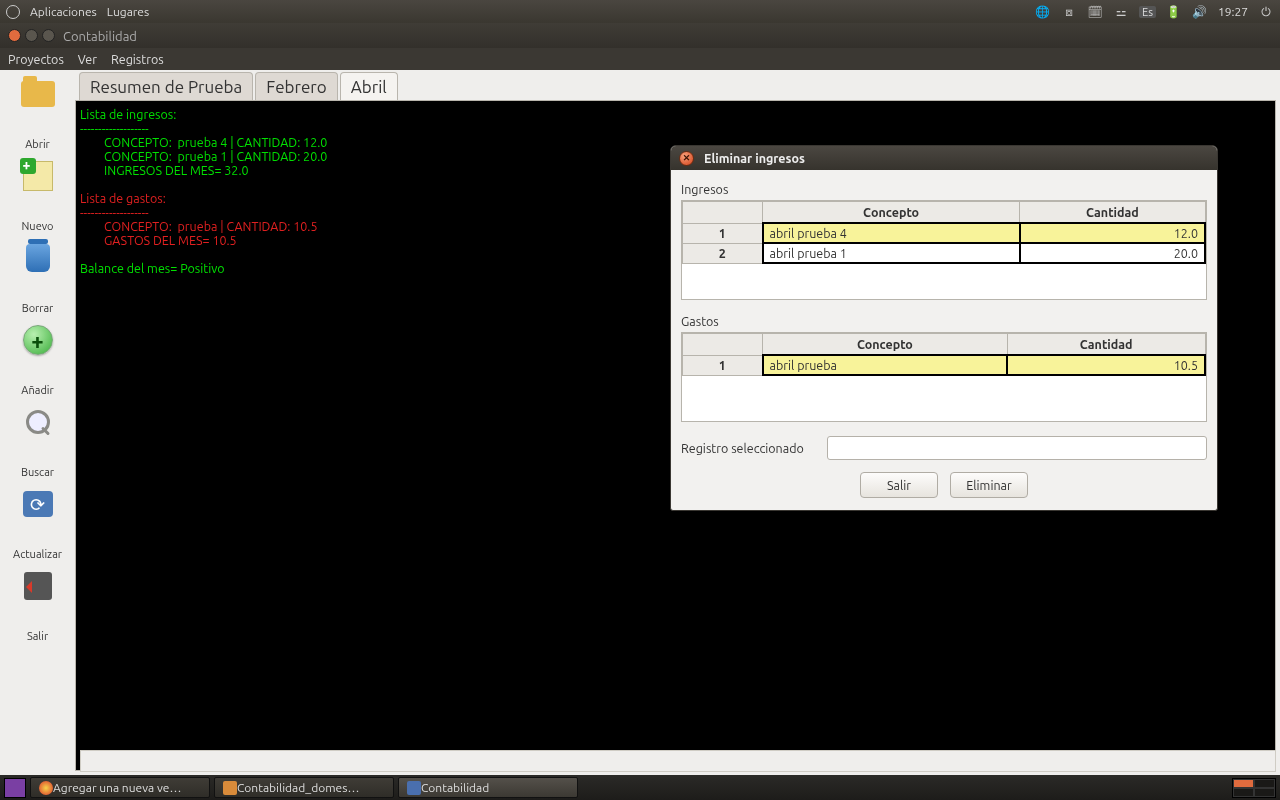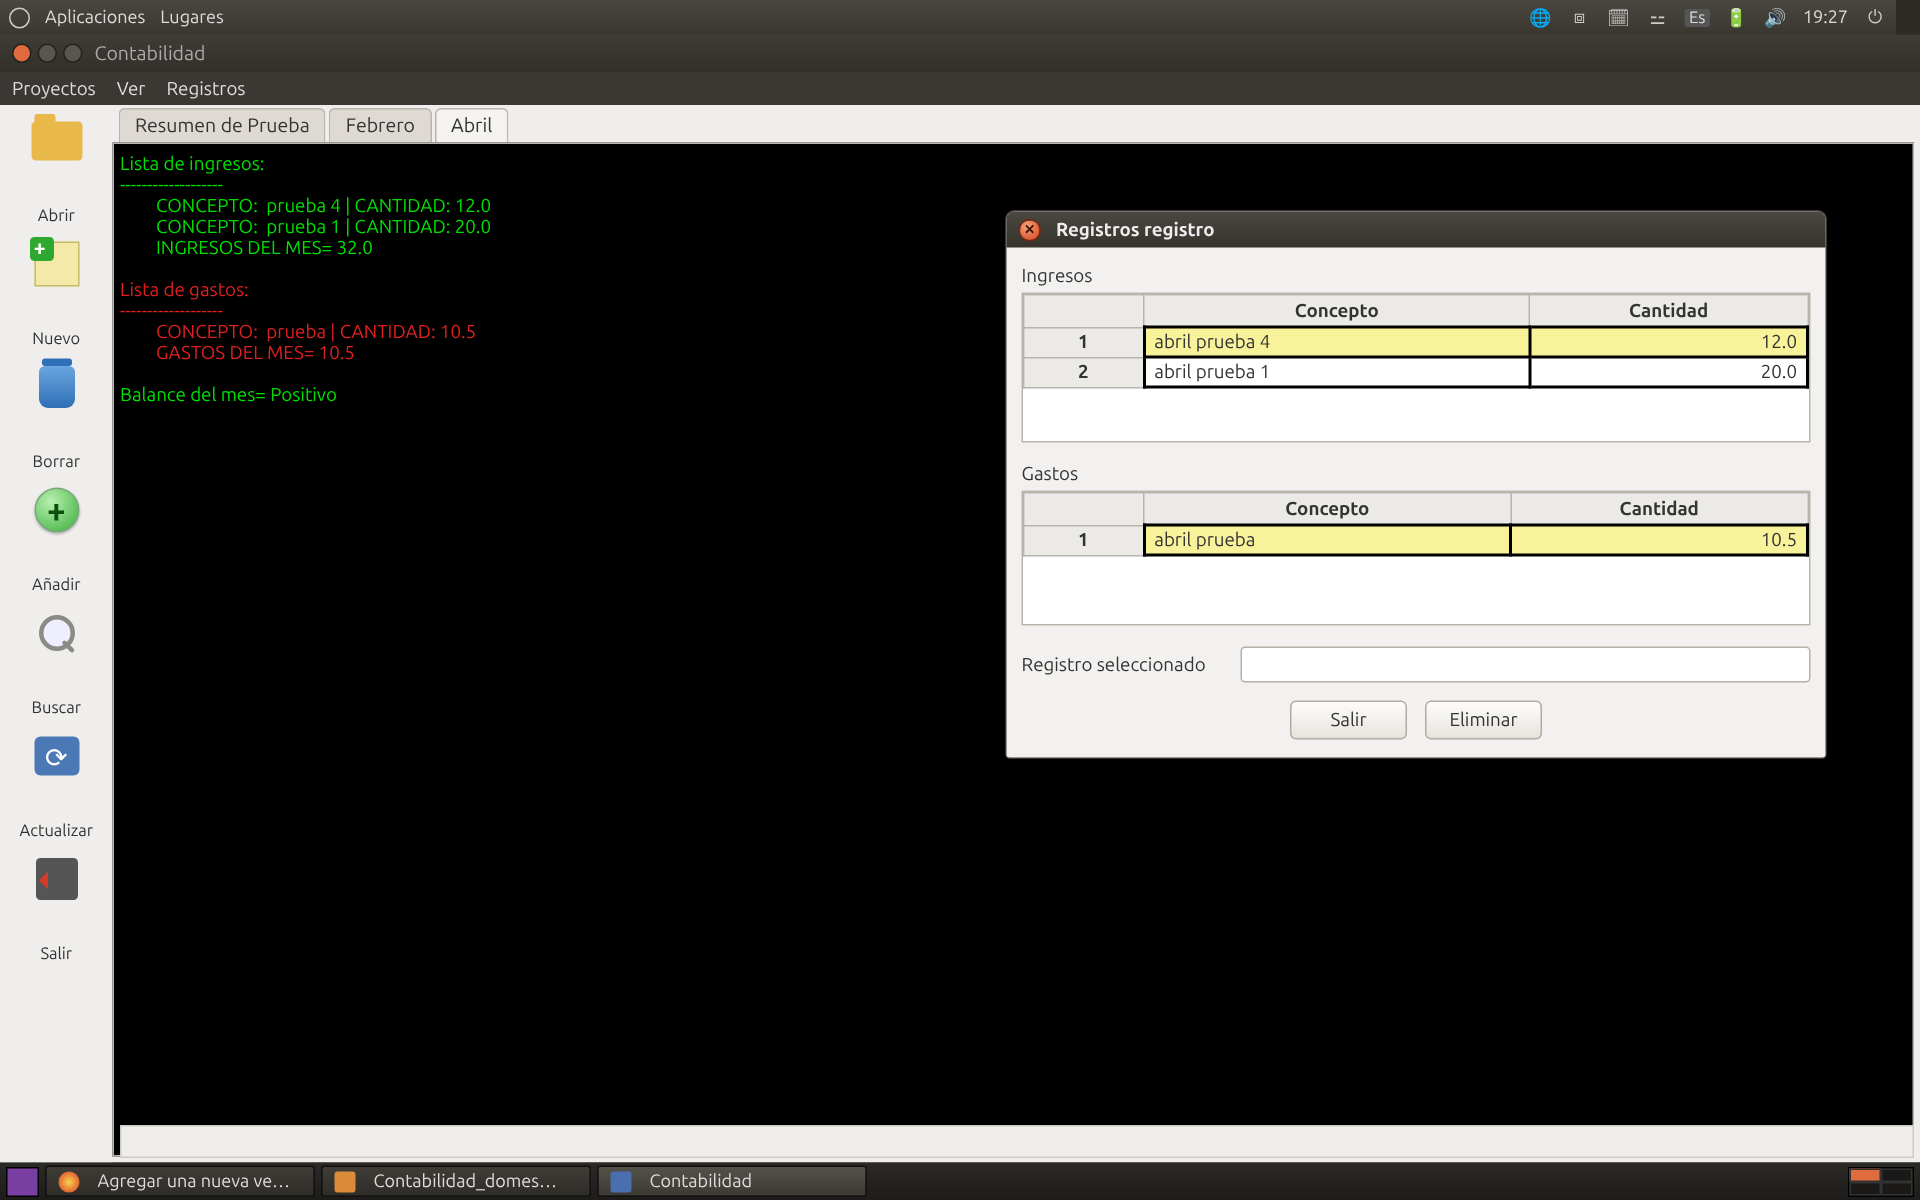--- a/index.html
+++ b/index.html
@@ -1,19 +1,19 @@
 <!DOCTYPE html>
 <html><head>
 <meta charset="utf-8">
 <style>
   * { box-sizing: border-box; margin: 0; padding: 0; font-family: "Ubuntu", "Liberation Sans", sans-serif; }
   body { width:1280px; height:800px; background:#2e2b26; overflow:hidden; position:relative; }
 
   
-  .top-panel { position:absolute; top:0; left:0; right:16px; height:23px;
+  .top-panel { position:absolute; top:0; left:0; right:0; height:23px;
     background:linear-gradient(to bottom,#4a4640,#3a3730); color:#ddd; font-size:12px;
     display:flex; align-items:center; padding:0 6px; justify-content:space-between; }
   .tp-left{display:flex;align-items:center;gap:10px;}
   .tp-right{display:flex;align-items:center;gap:10px;}
   .tp-right .ico{width:16px;height:16px;display:flex;align-items:center;justify-content:center;font-size:12px;color:#ccc;}
   .ubuntu-logo{width:14px;height:14px;border-radius:50%;border:1.5px solid #ccc;position:relative;}
   .kb-ind{background:#555;border-radius:2px;padding:0 3px;font-size:11px;}
 
   
   .win-title{position:absolute; top:23px; left:0; right:0; height:25px;
@@ -28,21 +28,21 @@
 
   
   .client{position:absolute; top:70px; left:0; right:0; bottom:25px; background:#efeeec; display:flex;}
   .sidebar{width:75px; background:#efeeec; display:flex; flex-direction:column; align-items:center; padding-top:4px; gap:4px;}
   .sb-item{display:flex;flex-direction:column;align-items:center;width:70px;padding:2px 0;cursor:default;gap:25px;}
   .sb-icon{width:36px;height:36px;display:flex;align-items:center;justify-content:center;}
   .sb-label{font-size:11px;color:#333;margin-top:1px;}
 
   .content{flex:1; display:flex; flex-direction:column; padding:2px 4px 4px 0;}
   .tabbar{display:flex;gap:2px;margin-left:4px;}
-  .tab{padding:4px 10px;font-size:13px;color:#333;background:#ded9d3;border:1px solid #b9b5ad;border-bottom:none;border-radius:4px 4px 0 0;cursor:default;}
+  .tab{padding:4px 10px;font-size:17px;color:#333;background:#ded9d3;border:1px solid #b9b5ad;border-bottom:none;border-radius:4px 4px 0 0;cursor:default;}
   .tab.active{background:#f5f3f0;}
   .terminal{flex:1; background:#000; border:1px solid #b9b5ad; position:relative; font-family:"DejaVu Sans Mono","Ubuntu Mono",monospace; font-size:12.5px; padding:6px 4px;}
   .term-line{white-space:pre;}
   .g{color:#00e000;}
   .r{color:#e02020;}
   .term-indent{padding-left:24px;}
 
   
   .dialog{position:absolute; top:44px; left:594px; width:548px; background:#f2f1ef;
     border:1px solid #3a3732; border-radius:6px 6px 3px 3px; box-shadow:0 4px 18px rgba(0,0,0,.5);}
@@ -66,21 +66,21 @@
   .reg-row input{flex:1;height:24px;border:1px solid #b5b1a9;border-radius:3px;padding:0 6px;font-size:12.5px;background:#fff;}
   .dlg-btns{display:flex;justify-content:center;gap:12px;margin-top:12px;}
   .dlg-btn{min-width:78px;height:26px;border:1px solid #b0aca4;border-radius:4px;
     background:linear-gradient(to bottom,#fdfcfb,#e7e4de);font-size:12.5px;color:#333;cursor:default;}
 
   .footer-area{position:absolute; left:80px; right:4px; bottom:28px; height:22px; background:#efeeec; border:1px solid #cfccc4;}
 
   
   .taskbar{position:absolute;left:0;right:0;bottom:0;height:25px;
     background:linear-gradient(to bottom,#2b2a27,#1d1c1a);display:flex;align-items:center;padding:0 4px;gap:4px;}
-  .task{height:21px;display:flex;align-items:center;gap:12px;padding:0 8px;color:#ddd;font-size:12px;
+  .task{height:21px;display:flex;align-items:center;gap:0;padding:0 8px;color:#ddd;font-size:12px;
     background:linear-gradient(to bottom,#3f3c36,#2f2d28);border:1px solid #111;border-radius:2px;min-width:180px;}
   .task.active{background:linear-gradient(to bottom,#54504a,#3c3933);}
   .task .ic{width:14px;height:14px;background:#666;border-radius:2px;}
   .ws-switch{margin-left:auto;width:44px;height:20px;background:#1a1917;border:1px solid #000;display:grid;grid-template-columns:1fr 1fr;grid-template-rows:1fr 1fr;}
   .ws-switch div{border:1px solid #333;}
   .ws-switch div.on{background:#e06b3e;}
 
   
   .ic-folder{width:34px;height:26px;background:#e8b84a;border-radius:3px;position:relative;}
   .ic-folder::before{content:"";position:absolute;top:-5px;left:2px;width:14px;height:7px;background:#e8b84a;border-radius:2px 2px 0 0;}
@@ -197,21 +197,21 @@
       <div class="term-line r">Lista de gastos:</div>
       <div class="term-line r">-------------------</div>
       <div class="term-line r term-indent">CONCEPTO:  prueba | CANTIDAD: 10.5</div>
       <div class="term-line r term-indent">GASTOS DEL MES= 10.5</div>
       <div class="term-line">&nbsp;</div>
       <div class="term-line g">Balance del mes= Positivo</div>
 
       <div class="dialog">
         <div class="dlg-title">
           <div class="dlg-close">✕</div>
-          <span>Registros registro</span>
+          <span>Eliminar ingresos</span>
         </div>
         <div class="dlg-body">
           <div class="sect-label">Ingresos</div>
           <div class="tbl-wrap">
             <table class="tbl">
               <tbody>
                   <tr>
                 <th class="idx"></th>
                 <th>Concepto</th>
                 <th>Cantidad</th>

